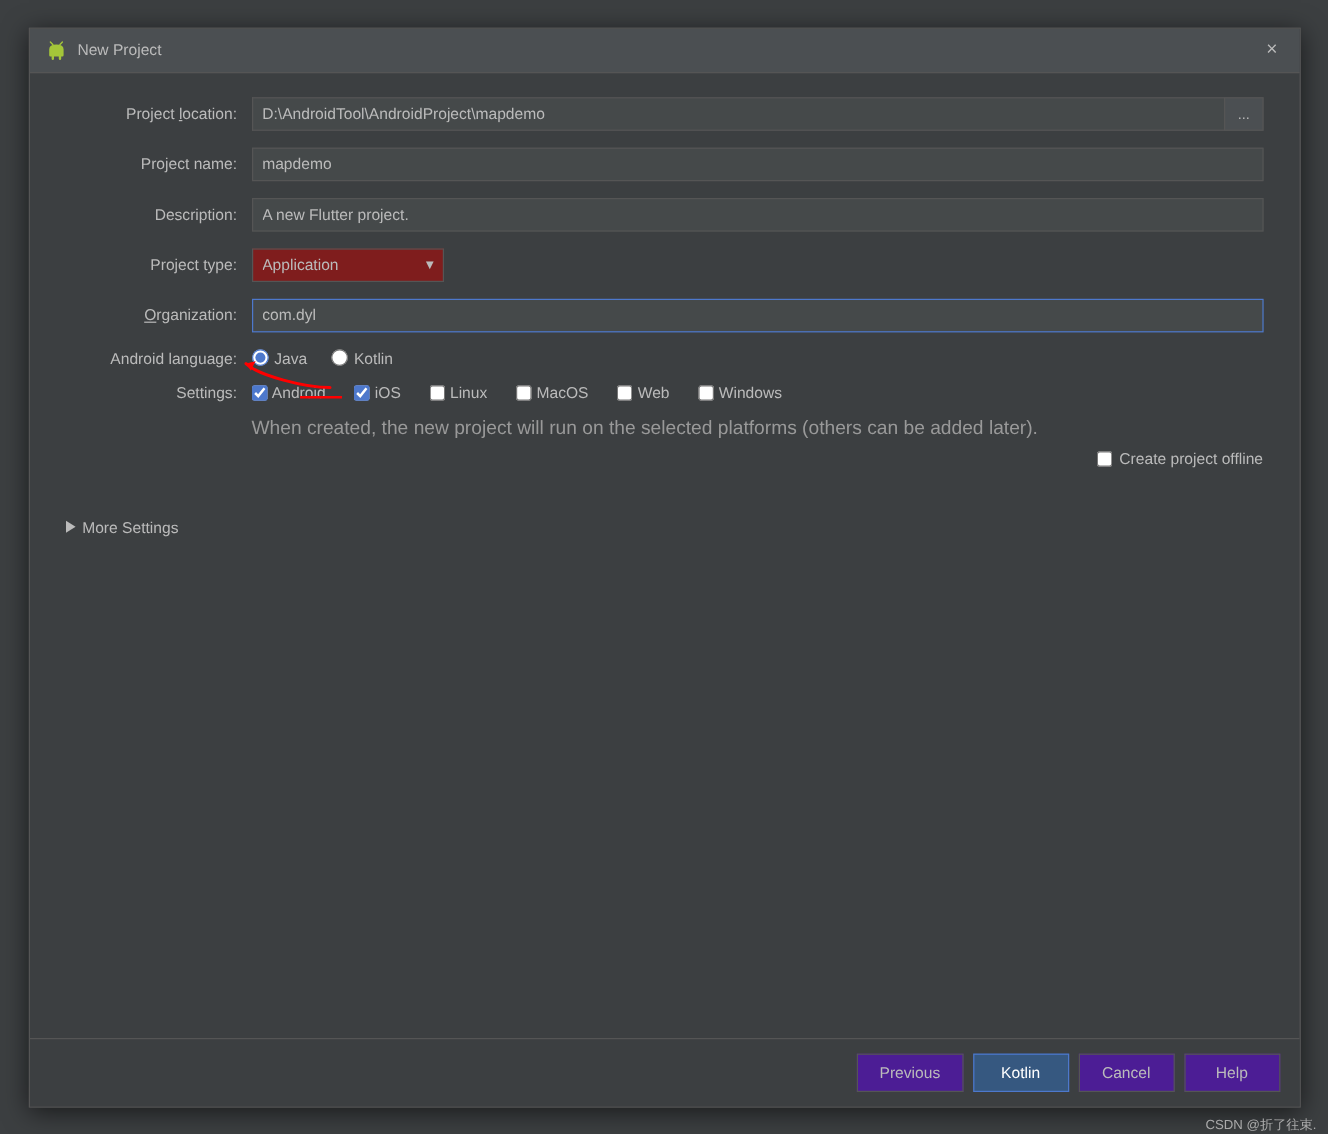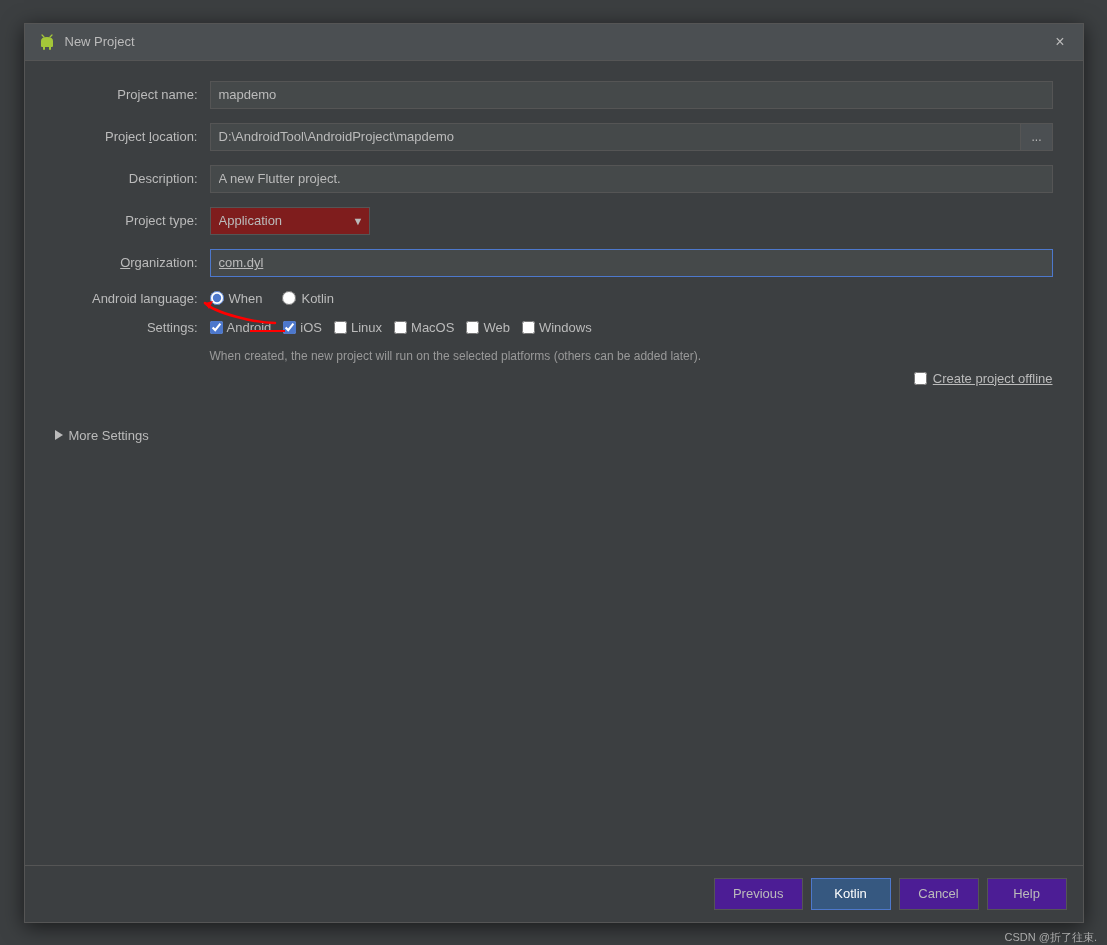--- a/index.html
+++ b/index.html
@@ -74,21 +74,20 @@
       background: #45494a;
       border: 1px solid #555555;
       color: #bbbbbb;
       padding: 5px 8px;
       font-size: 13px;
       outline: none;
       height: 28px;
     }
     .form-input-focused {
       border: 1px solid #4d78cc !important;
-      text-decoration: underline;
     }
     .input-with-btn {
       flex: 1;
       display: flex;
       gap: 0;
     }
     .input-with-btn .form-input {
       flex: 1;
       border-right: none;
     }
@@ -141,60 +140,59 @@
     }
     .radio-input {
       accent-color: #4d78cc;
       cursor: pointer;
       width: 14px;
       height: 14px;
     }
     .checkbox-group {
       display: flex;
       align-items: center;
-      gap: 12px;
+      gap: 24px;
       flex: 1;
       flex-wrap: wrap;
     }
     .checkbox-label {
       display: flex;
       align-items: center;
       gap: 4px;
       cursor: pointer;
       color: #bbbbbb;
     }
     .checkbox-input {
       accent-color: #4d78cc;
       cursor: pointer;
       width: 13px;
       height: 13px;
     }
     .hint-text {
       color: #999999;
-      font-size: 12px;
+      font-size: 16px;
       flex: 1;
       margin-left: 0;
       padding-left: 155px;
       margin-bottom: 8px;
     }
     .offline-row {
       display: flex;
       align-items: center;
       justify-content: flex-end;
       padding-right: 0;
       margin-bottom: 14px;
     }
     .offline-label {
       display: flex;
       align-items: center;
       gap: 6px;
       cursor: pointer;
       color: #bbbbbb;
       font-size: 13px;
-      text-decoration: underline;
     }
     .more-settings {
       display: flex;
       align-items: center;
       gap: 6px;
       cursor: pointer;
       color: #bbbbbb;
       padding: 8px 0;
       margin-top: auto;
     }
@@ -271,32 +269,32 @@
       </svg>
       <span class="title-text">New Project</span>
     </div>
     <button class="close-btn">×</button>
   </div>
 
   <div class="content">
     <div class="content-inner">
 
       <div class="form-row">
-        <span class="form-label">Project name:</span>
-        <input class="form-input" type="text" value="mapdemo" style="">
-      </div>
-
-      <div class="form-row">
         <span class="form-label">
           Project <span class="underline">l</span>ocation:
         </span>
         <div class="input-with-btn">
           <input class="form-input" type="text" value="D:\AndroidTool\AndroidProject\mapdemo" style="">
           <button class="browse-btn">...</button>
         </div>
+      </div>
+
+      <div class="form-row">
+        <span class="form-label">Project name:</span>
+        <input class="form-input" type="text" value="mapdemo" style="">
       </div>
 
       <div class="form-row">
         <span class="form-label">Description:</span>
         <input class="form-input" type="text" value="A new Flutter project." style="">
       </div>
 
       <div class="form-row">
         <span class="form-label">Project type:</span>
         <div class="select-wrapper">
@@ -315,21 +313,21 @@
           <span class="underline">O</span>rganization:
         </span>
         <input class="form-input form-input-focused" type="text" value="com.dyl" style="">
       </div>
 
       <div class="form-row form-row-android">
         <span class="form-label">Android language:</span>
         <div class="radio-group">
           <label class="radio-label">
             <input class="radio-input" type="radio" name="android-lang" value="java" checked="" style="">
-            <span>When</span>
+            <span>Java</span>
           </label>
           <label class="radio-label">
             <input class="radio-input" type="radio" name="android-lang" value="kotlin" style="">
             <span>Kotlin</span>
           </label>
         </div>
 
         <svg style="position:absolute;left:140px;top:2px;pointer-events:none;" width="200" height="40">
           <path d="M 80 30 C 60 30, 20 20, 10 10" stroke="red" stroke-width="2.5" fill="none" stroke-linecap="round"></path>
           <polygon points="10,10 18,8 14,16" fill="red"></polygon>

